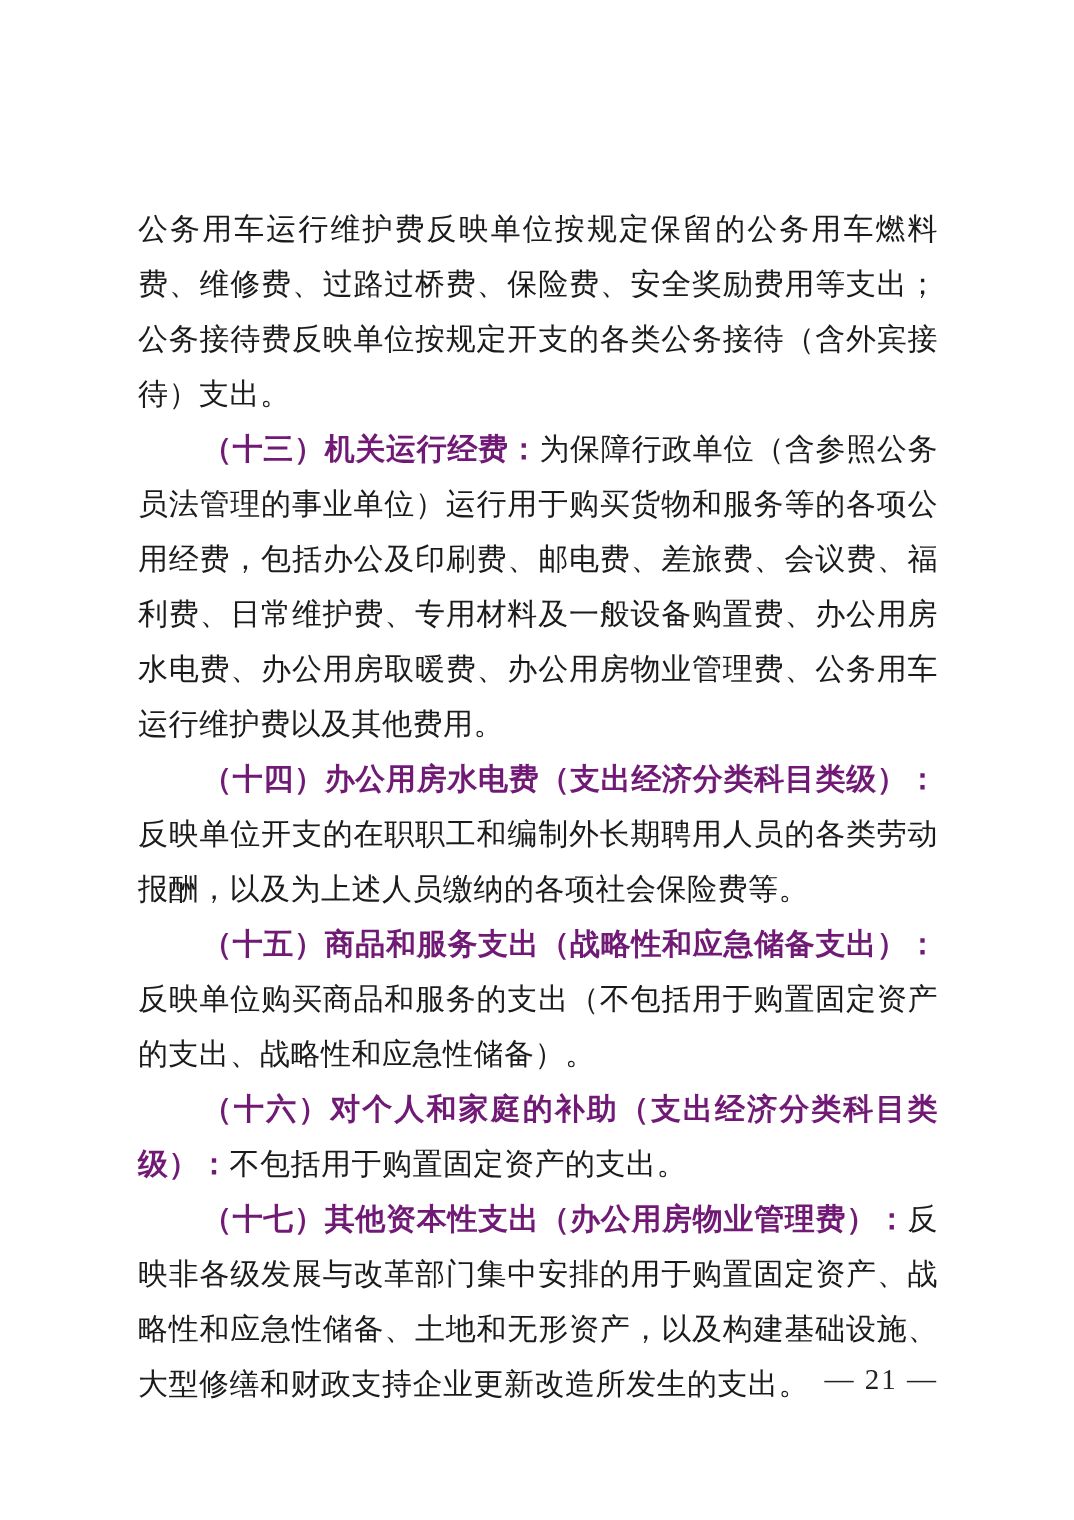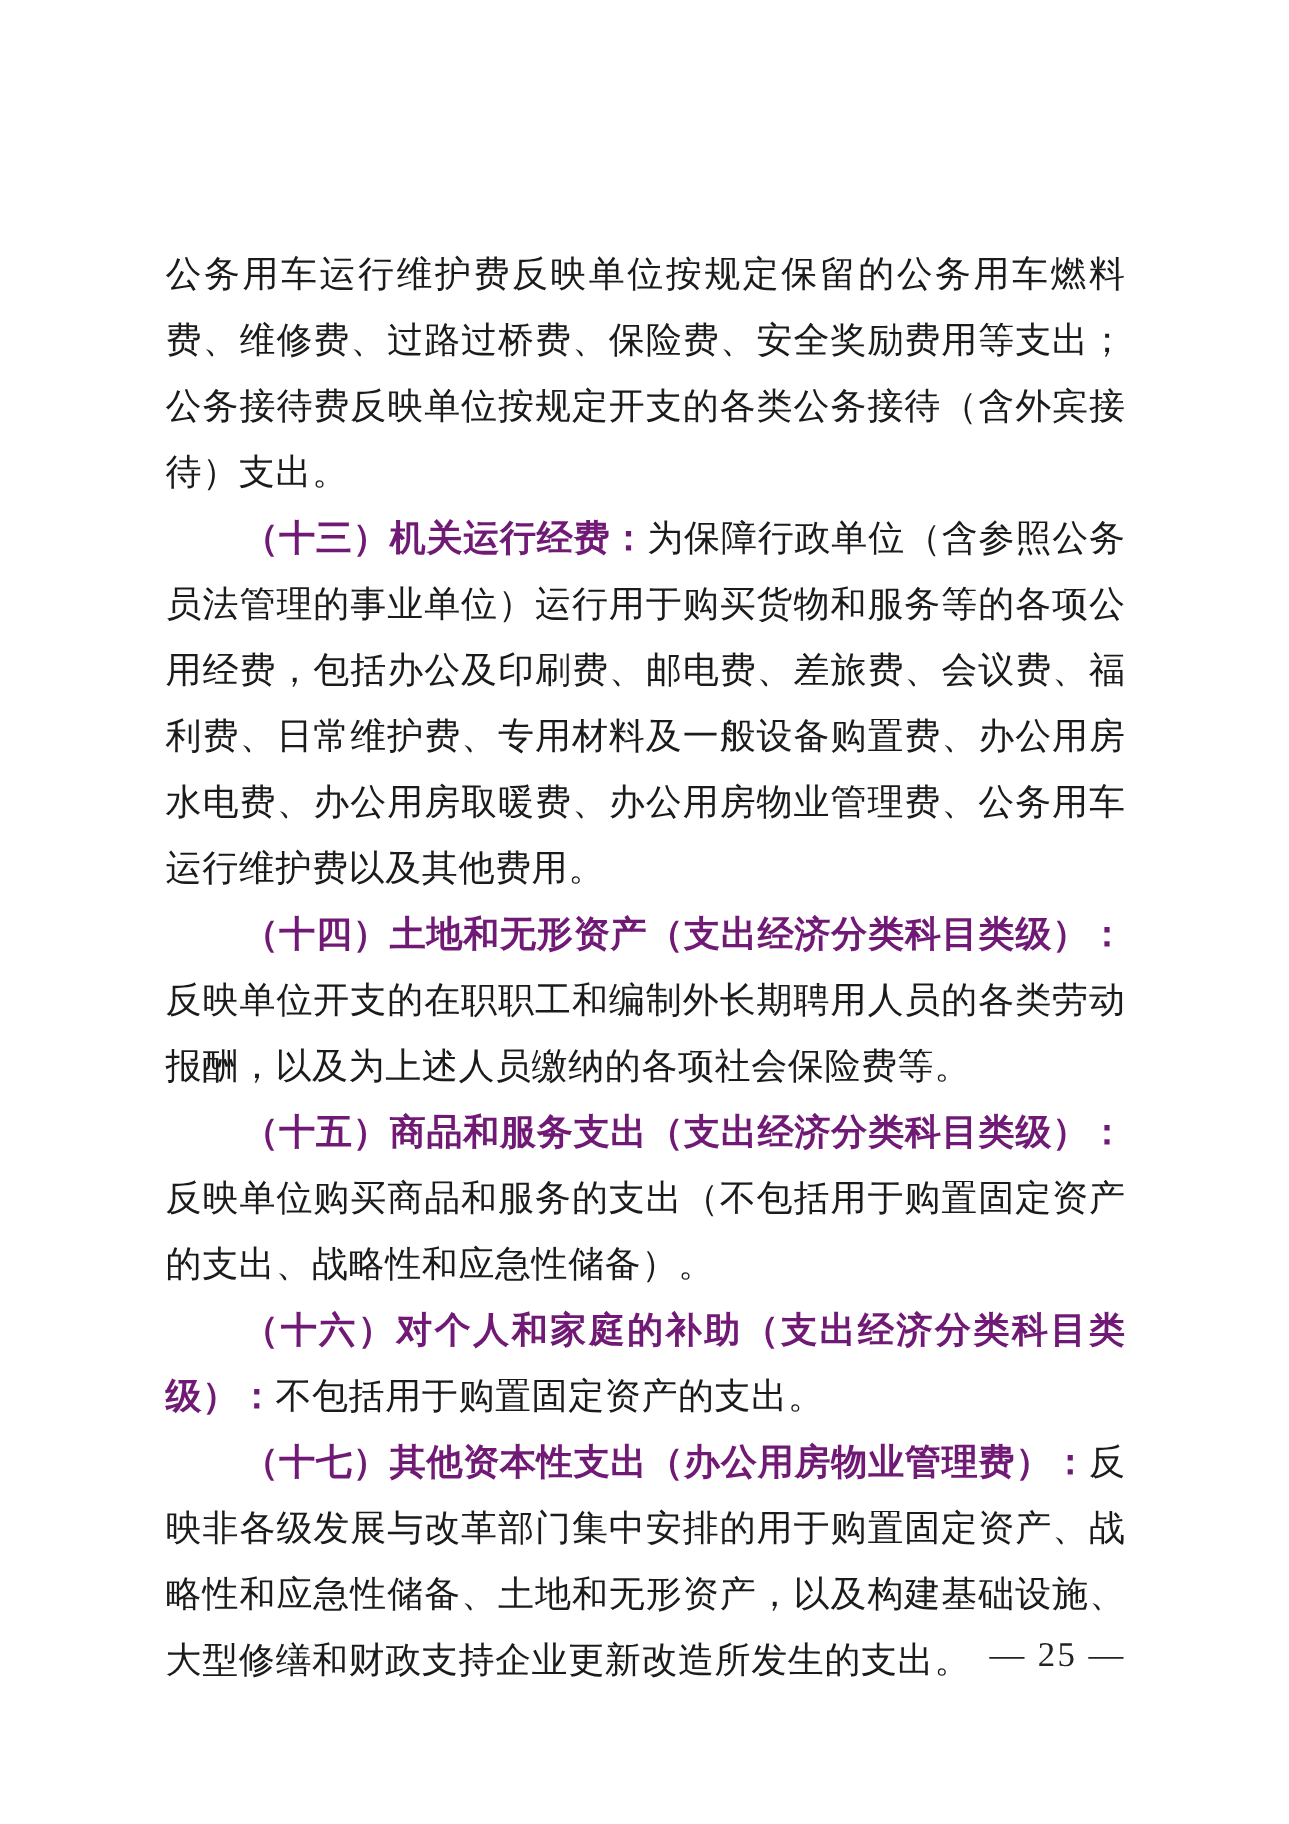--- a/index.html
+++ b/index.html
@@ -56,24 +56,24 @@
 </head>
 <body>
 
 <div class="page">
   <div class="content">
 
     <p class="para"><span class="head"></span><span class="body">公务用车运行维护费反映单位按规定保留的公务用车燃料费、维修费、过路过桥费、保险费、安全奖励费用等支出；公务接待费反映单位按规定开支的各类公务接待（含外宾接待）支出。</span></p>
 
     <p class="para indent"><span class="head">（十三）机关运行经费：</span><span class="body">为保障行政单位（含参照公务员法管理的事业单位）运行用于购买货物和服务等的各项公用经费，包括办公及印刷费、邮电费、差旅费、会议费、福利费、日常维护费、专用材料及一般设备购置费、办公用房水电费、办公用房取暖费、办公用房物业管理费、公务用车运行维护费以及其他费用。</span></p>
 
-    <p class="para indent"><span class="head">（十四）土地和无形资产（支出经济分类科目类级）：</span><span class="body">反映单位开支的在职职工和编制外长期聘用人员的各类劳动报酬，以及为上述人员缴纳的各项社会保险费等。</span></p>
+    <p class="para indent"><span class="head">（十四）办公用房水电费（支出经济分类科目类级）：</span><span class="body">反映单位开支的在职职工和编制外长期聘用人员的各类劳动报酬，以及为上述人员缴纳的各项社会保险费等。</span></p>
 
-    <p class="para indent"><span class="head">（十五）商品和服务支出（支出经济分类科目类级）：</span><span class="body">反映单位购买商品和服务的支出（不包括用于购置固定资产的支出、战略性和应急性储备）。</span></p>
+    <p class="para indent"><span class="head">（十五）商品和服务支出（战略性和应急储备支出）：</span><span class="body">反映单位购买商品和服务的支出（不包括用于购置固定资产的支出、战略性和应急性储备）。</span></p>
 
     <p class="para indent"><span class="head">（十六）对个人和家庭的补助（支出经济分类科目类级）：</span><span class="body">不包括用于购置固定资产的支出。</span></p>
 
     <p class="para indent"><span class="head">（十七）其他资本性支出（办公用房物业管理费）：</span><span class="body">反映非各级发展与改革部门集中安排的用于购置固定资产、战略性和应急性储备、土地和无形资产，以及构建基础设施、大型修缮和财政支持企业更新改造所发生的支出。</span></p>
 
   </div>
 
-  <div class="page-number">— 25 —</div>
+  <div class="page-number">— 21 —</div>
 </div>
 
 </body></html>

